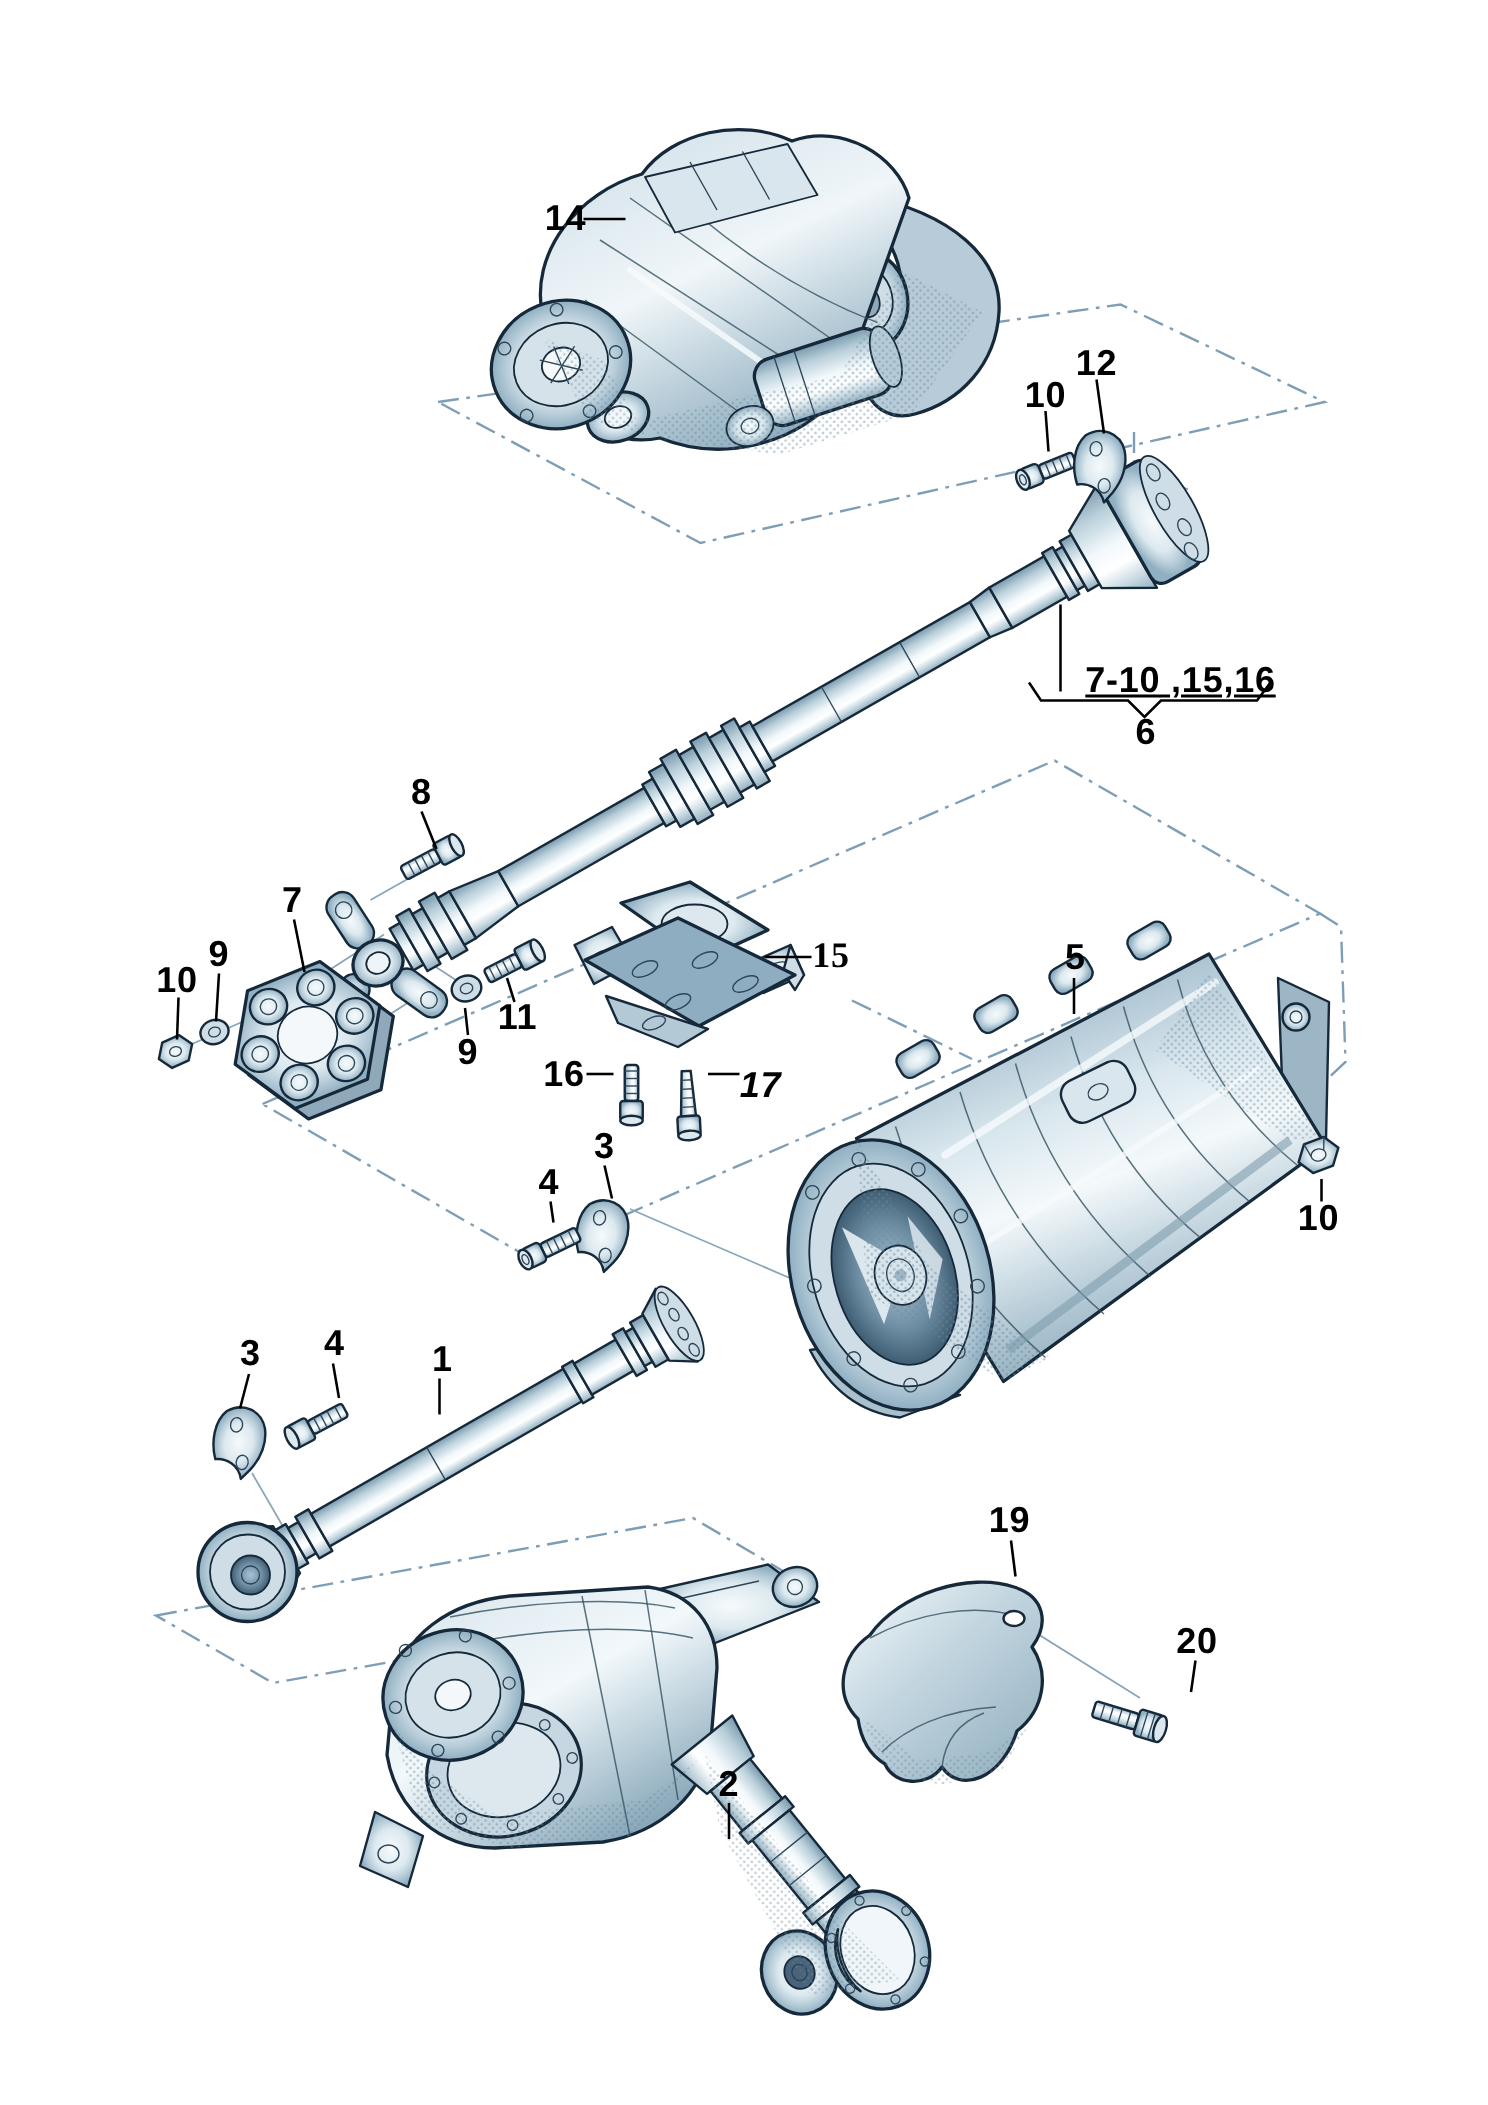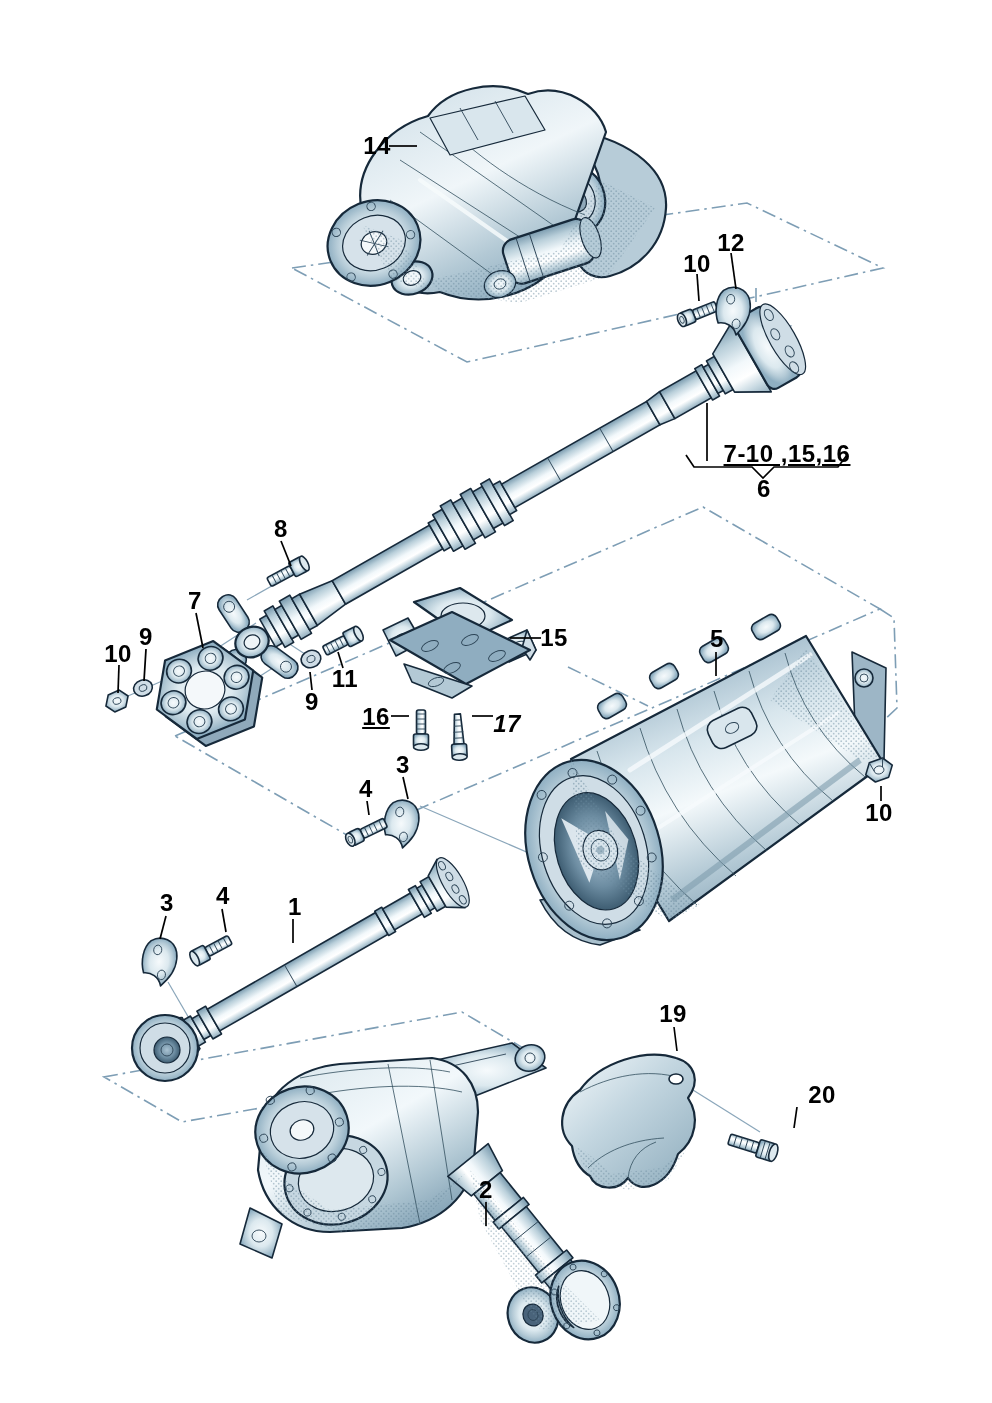--- a/index.html
+++ b/index.html
@@ -555,27 +555,27 @@
       <div class="lbl" style="left: 697px; top: 264px;">10</div>
       <div class="lbl" style="left: 731px; top: 243px;">12</div>
       <div class="lbl" style="left: 787px; top: 454px; text-decoration: underline;">7-10 ,15,16</div>
       <div class="lbl" style="left: 764px; top: 489px;">6</div>
       <div class="lbl" style="left: 281px; top: 529px;">8</div>
       <div class="lbl" style="left: 195px; top: 601px;">7</div>
       <div class="lbl" style="left: 146px; top: 637px;">9</div>
       <div class="lbl" style="left: 118px; top: 654px;">10</div>
       <div class="lbl" style="left: 345px; top: 679px;">11</div>
       <div class="lbl" style="left: 312px; top: 702px;">9</div>
-      <div class="lbl" style="left: 554px; top: 638px;">15</div>
-      <div class="lbl" style="left: 376px; top: 717px; text-decoration: underline;">16</div>
+      <div class="lbl" style="left: 554px; top: 638px; font-family: Liberation Serif, serif;">15</div>
+      <div class="lbl" style="left: 376px; top: 717px;">16</div>
       <div class="lbl" style="left: 507px; top: 724px; font-style: italic;">17</div>
       <div class="lbl" style="left: 717px; top: 639px;">5</div>
       <div class="lbl" style="left: 879px; top: 813px;">10</div>
       <div class="lbl" style="left: 403px; top: 765px;">3</div>
       <div class="lbl" style="left: 366px; top: 789px;">4</div>
       <div class="lbl" style="left: 167px; top: 903px;">3</div>
       <div class="lbl" style="left: 223px; top: 896px;">4</div>
       <div class="lbl" style="left: 295px; top: 907px;">1</div>
       <div class="lbl" style="left: 673px; top: 1014px;">19</div>
-      <div class="lbl" style="left: 798px; top: 1095px; margin-left: 24px;">20</div>
+      <div class="lbl" style="left: 798px; top: 1095px;">20</div>
       <div class="lbl" style="left: 486px; top: 1190px;">2</div>
     </div>
 </div>
 
 </body></html>

